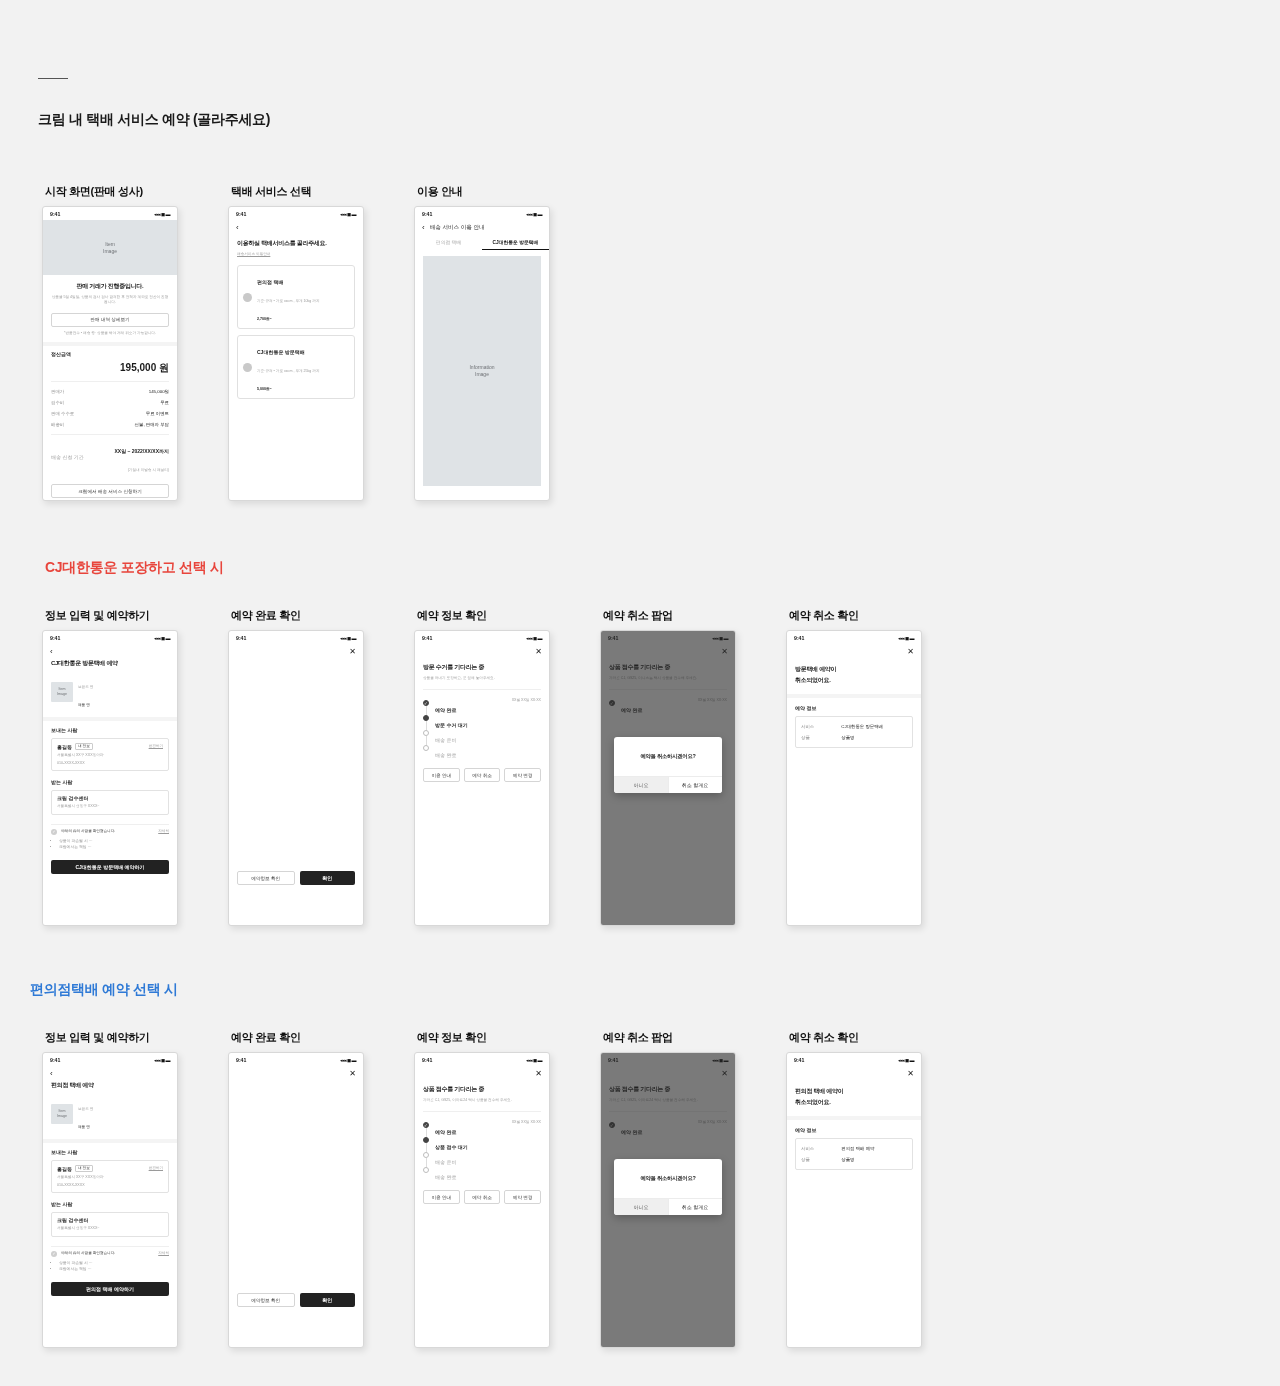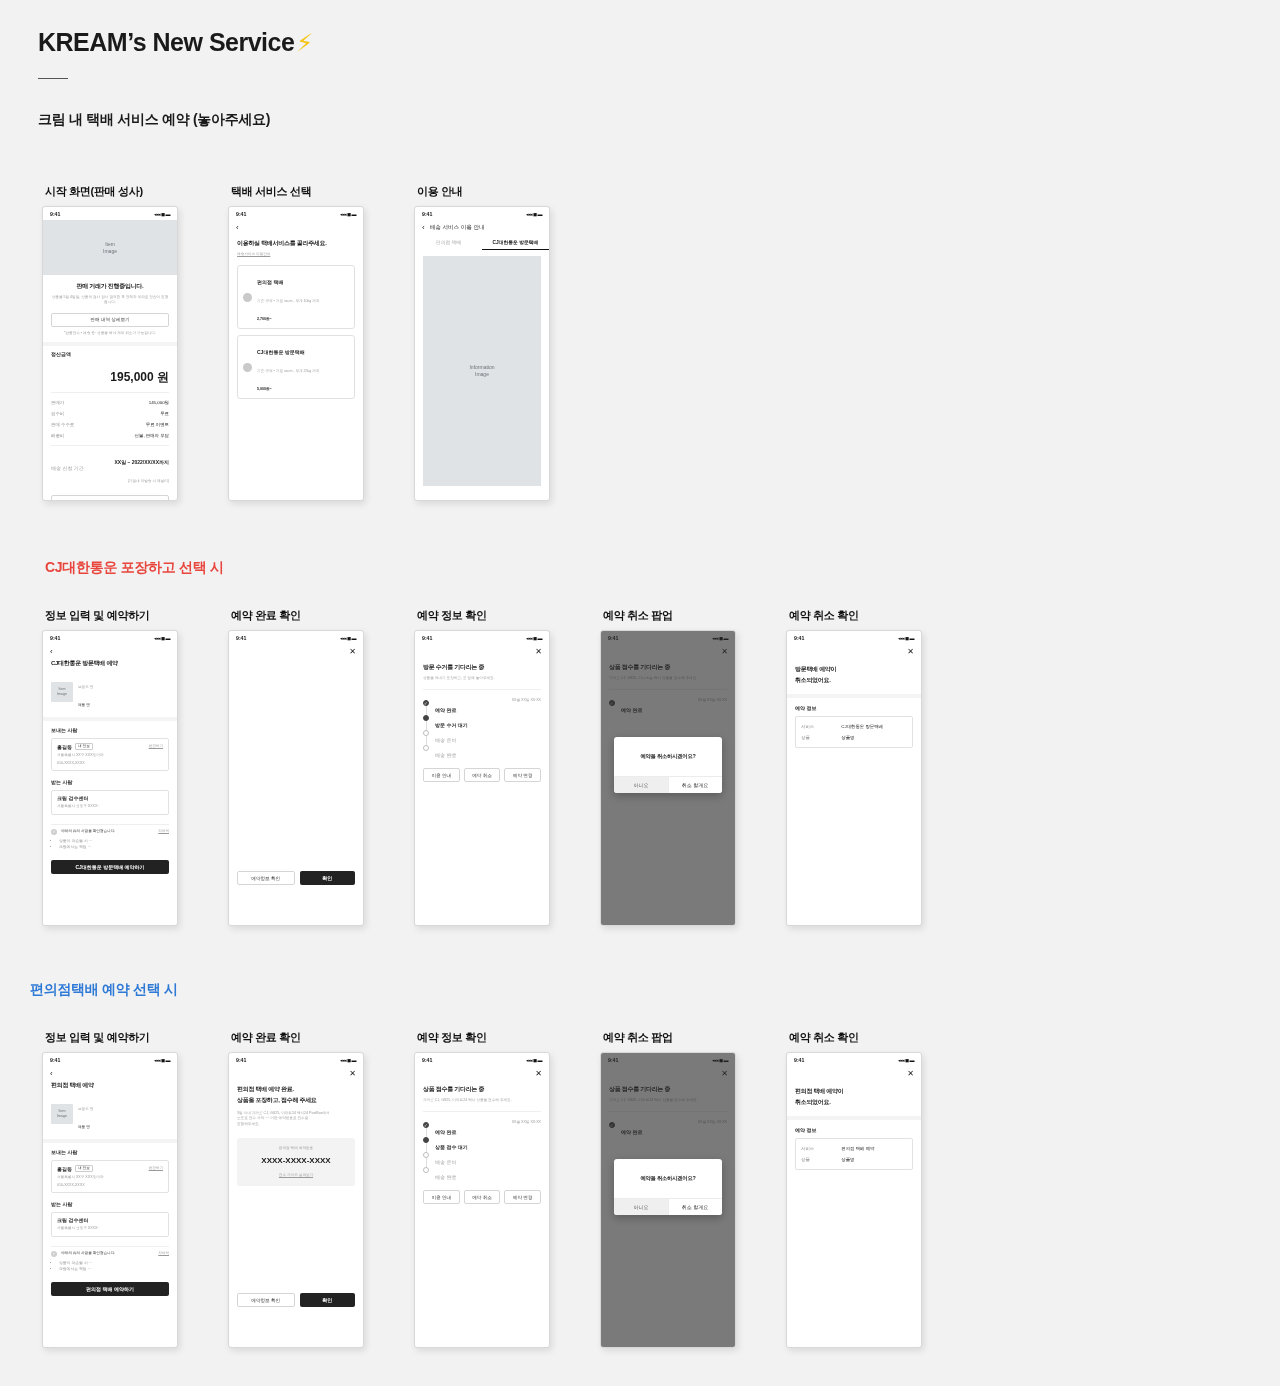--- a/index.html
+++ b/index.html
@@ -151,26 +151,22 @@
     width: 22px; height: 20px; background: #dfe3e6; color: #6f7276;
     font-size: 3.6px; display: flex; align-items: center; justify-content: center;
     text-align: center; line-height: 1.3; flex: 0 0 auto; border-radius: 1px;
   }
 </style>
 </head>
 <body>
 
 <div id="page">
 
-  <div class="main-title">
-    <span>KREAM’s New Service</span>
-    <span class="bolt">⚡</span>
-  </div>
   <div class="rule"></div>
-  <div class="sub-title">크림 내 택배 서비스 예약 (놓아주세요)</div>
+  <div class="sub-title">크림 내 택배 서비스 예약 (골라주세요)</div>
 
   <div class="frame-label" style="left:45px; top:184px;">시작 화면(판매 성사)</div>
   <div class="frame-label" style="left:231px; top:184px;">택배 서비스 선택</div>
   <div class="frame-label" style="left:417px; top:184px;">이용 안내</div>
 
   <div class="phone shadowed" style="left:42px; top:206px; width:136px; height:295px;">
     <div class="statusbar">
       <span>9:41</span>
       <span class="sb-right">
           <span class="sb-ic">◂◂◂ ◼ ▬</span>
@@ -180,21 +176,21 @@
 Image</div>
     <div class="pbody" style="padding-top:7px;">
       <div class="ttl s6" style="text-align:center;">판매 거래가 진행중입니다.</div>
       <div class="xtiny muted" style="text-align:center; margin-top:4px;">상품을 5일 4일일, 상품의 검사 검사 합격한 후 정책자 계좌로 정산이 진행됩니다.</div>
       <div class="btn-out" style="margin-top:7px;">판매 내역 상세보기</div>
       <div class="xtiny muted" style="text-align:center; margin-top:4px;">*반품접수 • 배송 중· 상품을 해야 거래 취소가 가능합니다.</div>
     </div>
     <div class="thickdiv" style="margin-top:6px;"></div>
     <div class="pbody" style="padding-top:5px;">
       <div class="s5" style="font-weight:bold;">정산금액</div>
-      <div style="text-align:right; font-size:12px; font-weight:bold; margin-top:12px;">195,000 원</div>
+      <div style="text-align:right; font-size:10px; font-weight:bold; margin-top:4px;">195,000 원</div>
       <div class="divider" style="margin-top:6px;"></div>
       <div class="kv">
           <span class="k">판매가</span>
           <span class="v" style="margin-left:auto;">145,000원</span>
         </div>
       <div class="kv">
           <span class="k">검수비</span>
           <span class="v" style="margin-left:auto;">무료</span>
         </div>
       <div class="kv">
@@ -515,32 +511,20 @@
   <div class="phone shadowed" style="left:228px; top:1052px; width:136px; height:296px;">
     <div class="statusbar">
       <span>9:41</span>
       <span class="sb-right">
           <span class="sb-ic">◂◂◂ ◼ ▬</span>
         </span>
     </div>
     <div class="navbar">
       <span class="close">✕</span>
     </div>
-    <div class="pbody" style="padding-top:4px;">
-      <div class="ttl s6">편의점 택배 예약 완료.</div>
-      <div class="ttl s6" style="margin-top:2px;">상품을 포장하고, 접수해 주세요</div>
-      <div class="xtiny muted" style="margin-top:6px; white-space:pre-line;">3일 이내 가까운 CJ, GS25, 이마트24 택시24 PostBox에서
-소포로 접수 서적 ~~ 어떤 예약번호로 접수를
-진행해주세요.</div>
-      <div style="margin-top:11px; background:#f3f3f3; border-radius:3px; padding:8px 6px; text-align:center;">
-        <div class="xtiny muted">편의점 택배 예약번호</div>
-        <div style="font-size:8px; font-weight:bold; margin-top:4px;">XXXX-XXXX-XXXX</div>
-        <div class="xtiny muted" style="text-decoration:underline; margin-top:8px;">접수 가이드 살펴보기</div>
-      </div>
-    </div>
     <div style="position:absolute; left:8px; right:8px; bottom:40px; display:flex; gap:5px;">
       <div class="btn-out" style="flex:1;">예약정보 확인</div>
       <div class="btn-dark" style="flex:1;">확인</div>
     </div>
   </div>
 
   <div class="phone shadowed" style="left:414px; top:1052px; width:136px; height:296px;">
     <div class="statusbar">
       <span>9:41</span>
       <span class="sb-right">

